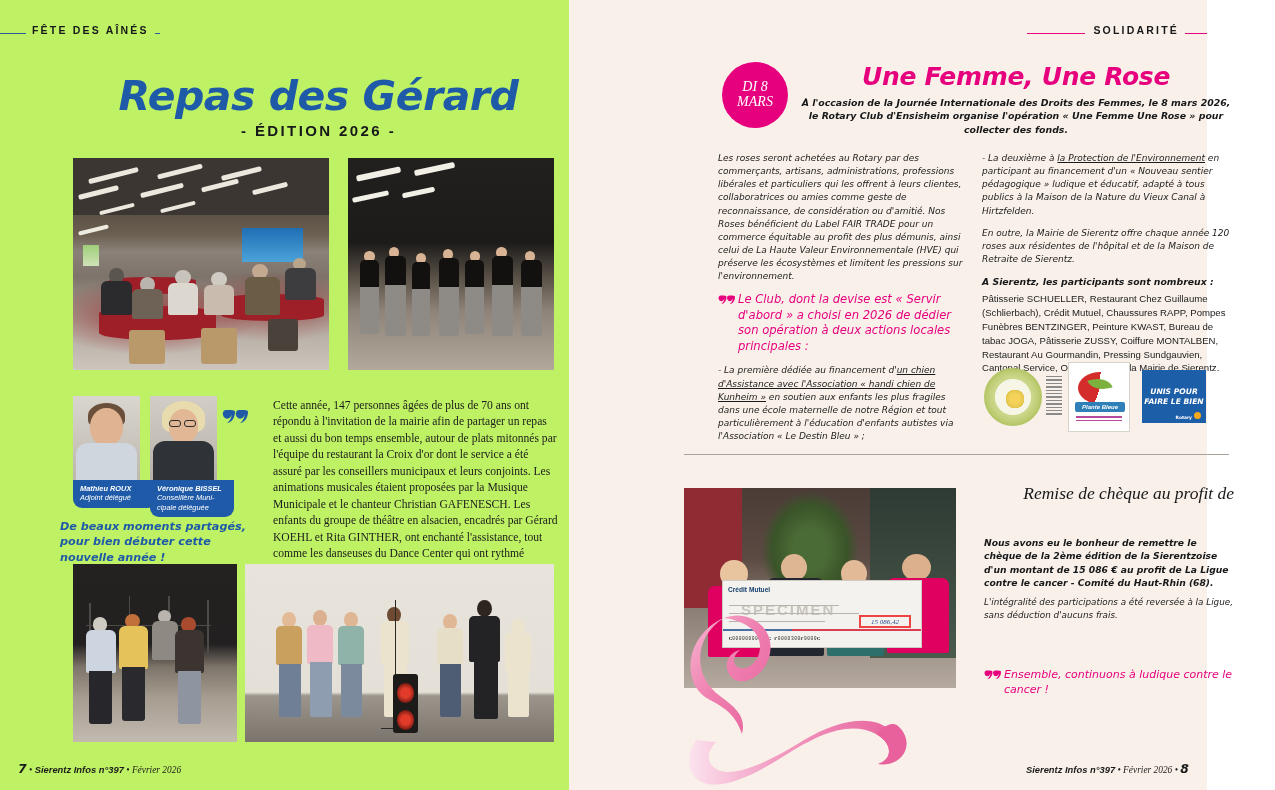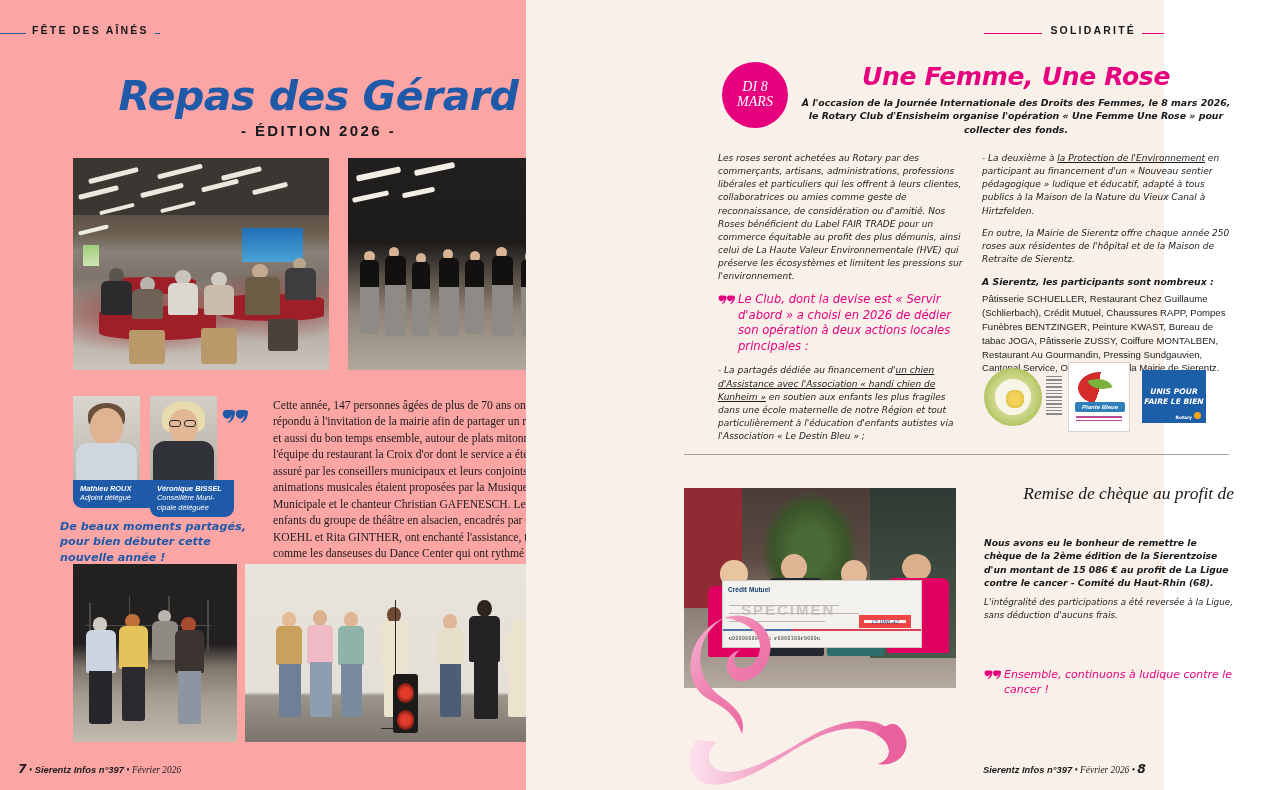--- a/index.html
+++ b/index.html
@@ -5,21 +5,21 @@
   * { box-sizing: border-box; margin: 0; padding: 0; }
   html, body {
     width: 1275px; height: 790px;
     font-family: "Liberation Sans", sans-serif;
     background: #ffffff;
     overflow: hidden;
   }
   .spread { position: relative; width: 1275px; height: 790px; display: flex; }
 
   
-  .page-left  { position: relative; width: 526px; height: 790px; background: #fca5a5; }
+  .page-left  { position: relative; width: 569px; height: 790px; background: #bef264; }
   .page-right { position: relative; width: 638px; height: 790px; background: #f9f1e9; }
 
   
   .rubric-left {
     position: absolute; top: 24px; left: 0; width: 160px;
     display: flex; align-items: flex-end;
   }
   .rubric-left .rule { flex: 0 0 26px; height: 1.5px; background: #2a5d9e; margin-bottom: 4px; }
   .rubric-left .txt {
     font-family: "Liberation Sans", sans-serif;
@@ -269,21 +269,21 @@
   .ph-cheque .cheque {
     position:absolute; left:38px; top:92px; width:200px; height:68px; background:#f4f2ee;
     border:1px solid #cfcac2;
   }
   .ph-cheque .cheque .cm { position:absolute; left:5px; top:5px; font-size:6.6px; font-weight:700; color:#17406e; }
   .ph-cheque .cheque .spec {
     position:absolute; left:18px; top:20px; font-size:15px; font-weight:700; color:#b9b6ae; opacity:.75;
     letter-spacing:2px; font-family:"Liberation Sans", sans-serif;
   }
   .ph-cheque .cheque .amt { position:absolute; right:10px; top:34px; width:52px; height:13px;
-     border:5px solid #ef4444; font-size:7px; color:#2b4a8f; display:flex; align-items:center; justify-content:center;
+     border:2px solid #ef4444; font-size:7px; color:#2b4a8f; display:flex; align-items:center; justify-content:center;
      font-family:"Liberation Serif", serif; font-style:italic; }
   .ph-cheque .cheque .line { position:absolute; left:6px; height:1px; background:#b9b4ab; }
   .ph-cheque .cheque .micr { position:absolute; left:6px; bottom:6px; font-size:4.6px; color:#2a2a2a;
      font-family:"Liberation Mono", monospace; letter-spacing:.5px; }
   .ph-cheque .cheque .redline { position:absolute; left:0; right:0; top:48px; height:2px;
      background:linear-gradient(90deg,#1d4f8f 0 35%,#d4112a 35% 100%); opacity:.8; }
 
   .ribbon-wrap { position: absolute; top: 600px; left: 680px; width: 300px; height: 185px; }
 
   .a2-quote-icon { position: absolute; top: 666px; left: 984px; }
@@ -482,26 +482,26 @@
     <div class="ptxt">Les roses seront achetées au Rotary par des commerçants, artisans, administrations, professions libérales et particuliers qui les offrent à leurs clientes, collaboratrices ou amies comme geste de reconnaissance, de considération ou d'amitié. Nos Roses bénéficient du Label FAIR TRADE pour un commerce équitable au profit des plus démunis, ainsi celui de La Haute Valeur Environnementale (HVE) qui préserve les écosystèmes et limitent les pressions sur l'environnement.</div>
     <div class="pull-pink">
       <span class="qmark">
         <svg width="17" height="11" viewBox="0 0 26 16">
           <path d="M4 2 C0 2 0 8 3 10 C6 12 10 9 10 5 C10 9 8 13 5 15 C11 14 13 8 13 4 C13 2 10 2 4 2 Z" fill="#e6007e"></path>
           <path d="M17 2 C13 2 13 8 16 10 C19 12 23 9 23 5 C23 9 21 13 18 15 C24 14 26 8 26 4 C26 2 23 2 17 2 Z" fill="#e6007e"></path>
         </svg>
       </span>
       <span>Le Club, dont la  devise est « Servir d'abord » a choisi en 2026 de dédier son opération à deux actions locales principales :</span>
     </div>
-    <div class="ptxt"><span>- La partagés dédiée au financement d'</span><u>un chien d'Assistance avec l'Association « handi chien de Kunheim »</u><span> en soutien aux enfants les plus fragiles dans une école maternelle de notre Région et tout particulièrement à l'éducation d'enfants autistes via l'Association « Le Destin Bleu » ;</span></div>
+    <div class="ptxt"><span>- La première dédiée au financement d'</span><u>un chien d'Assistance avec l'Association « handi chien de Kunheim »</u><span> en soutien aux enfants les plus fragiles dans une école maternelle de notre Région et tout particulièrement à l'éducation d'enfants autistes via l'Association « Le Destin Bleu » ;</span></div>
   </div>
 
   <div class="a1-col-right">
     <div class="ptxt"><span>- La deuxième à </span><u>la Protection de l'Environnement</u><span> en participant au financement d'un « Nouveau sentier pédagogique » ludique et éducatif, adapté à tous publics à la Maison de la Nature du Vieux Canal à Hirtzfelden.</span></div>
-    <div class="ptxt">En outre, la Mairie de Sierentz offre chaque année 250 roses aux résidentes de l'hôpital et de la Maison de Retraite de Sierentz.</div>
+    <div class="ptxt">En outre, la Mairie de Sierentz offre chaque année 120 roses aux résidentes de l'hôpital et de la Maison de Retraite de Sierentz.</div>
     <div class="ptxt-bold-it">A Sierentz, les participants sont nombreux :</div>
     <div class="ptxt-plain">Pâtisserie SCHUELLER, Restaurant Chez Guillaume (Schlierbach), Crédit Mutuel, Chaussures RAPP, Pompes Funèbres BENTZINGER, Peinture KWAST, Bureau de tabac JOGA, Pâtisserie ZUSSY, Coiffure MONTALBEN, Restaurant Au Gourmandin, Pressing Sundgauvien, Cantonal Service, Optique Krys et la Mairie de Sierentz.</div>
   </div>
 
   <div class="logos">
     <div class="logo-hve">
       <div class="inner"></div>
       <div class="sun"></div>
     </div>
     <div class="logo-txt-micro">

